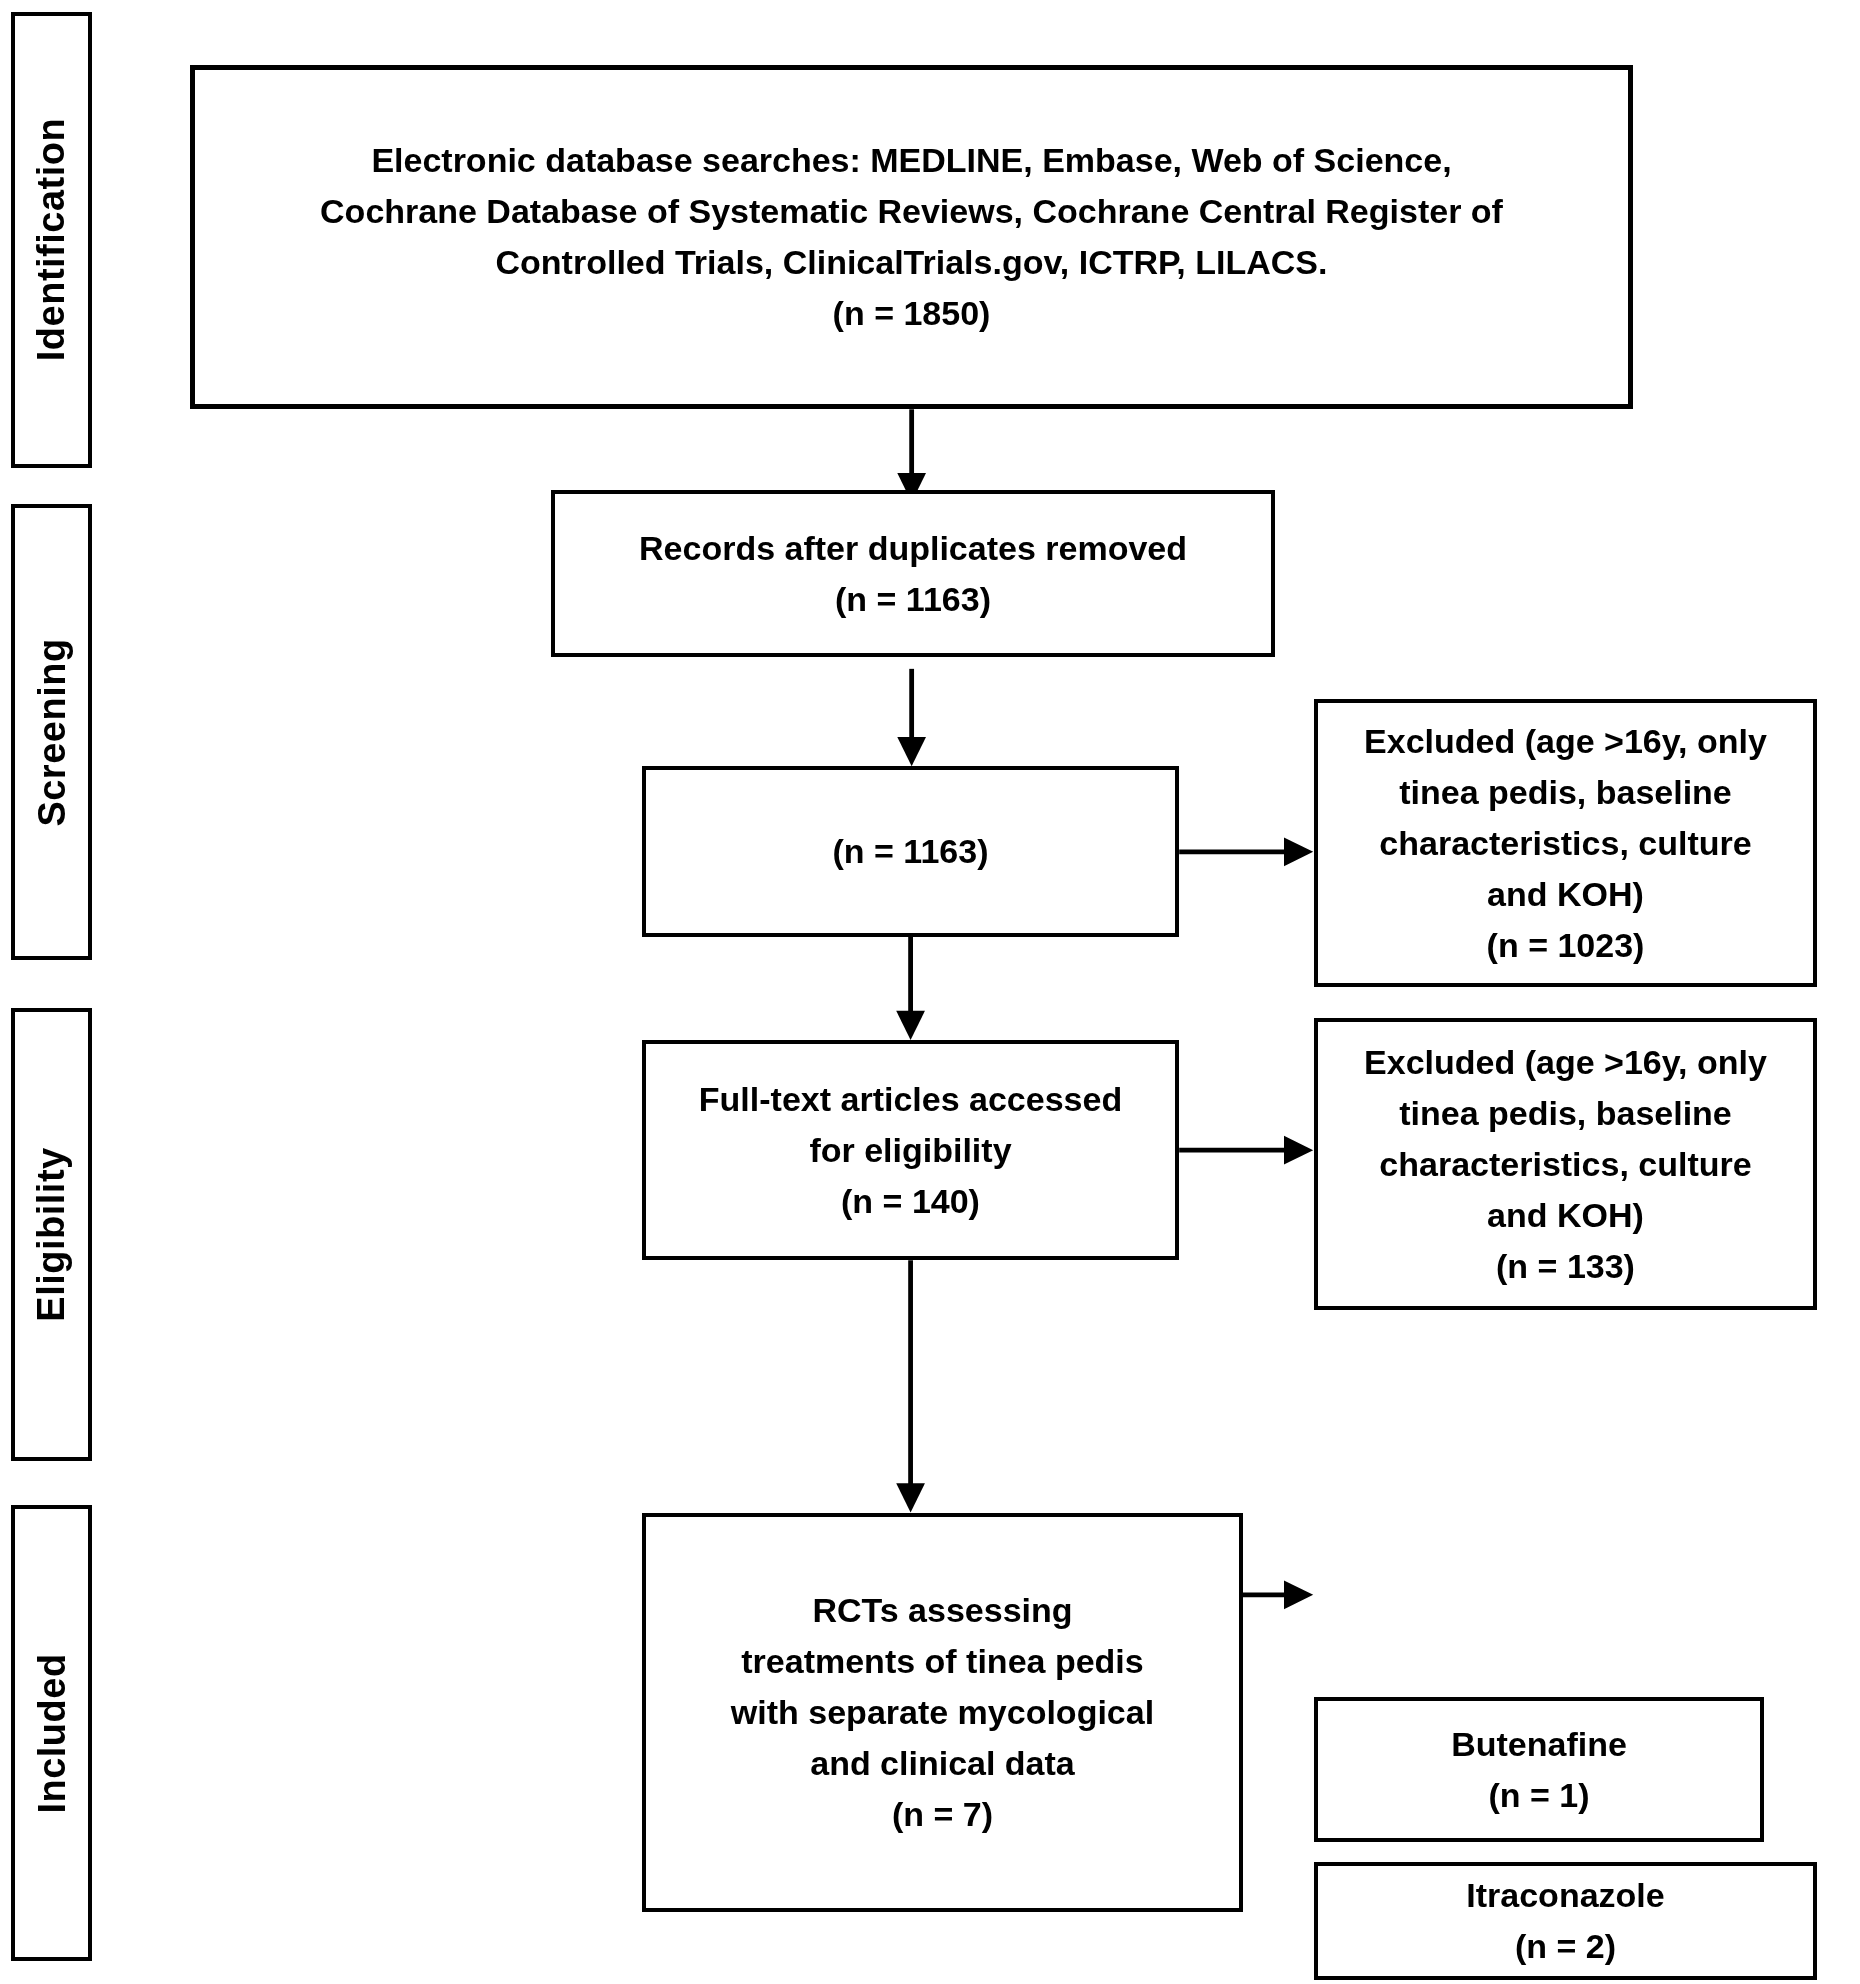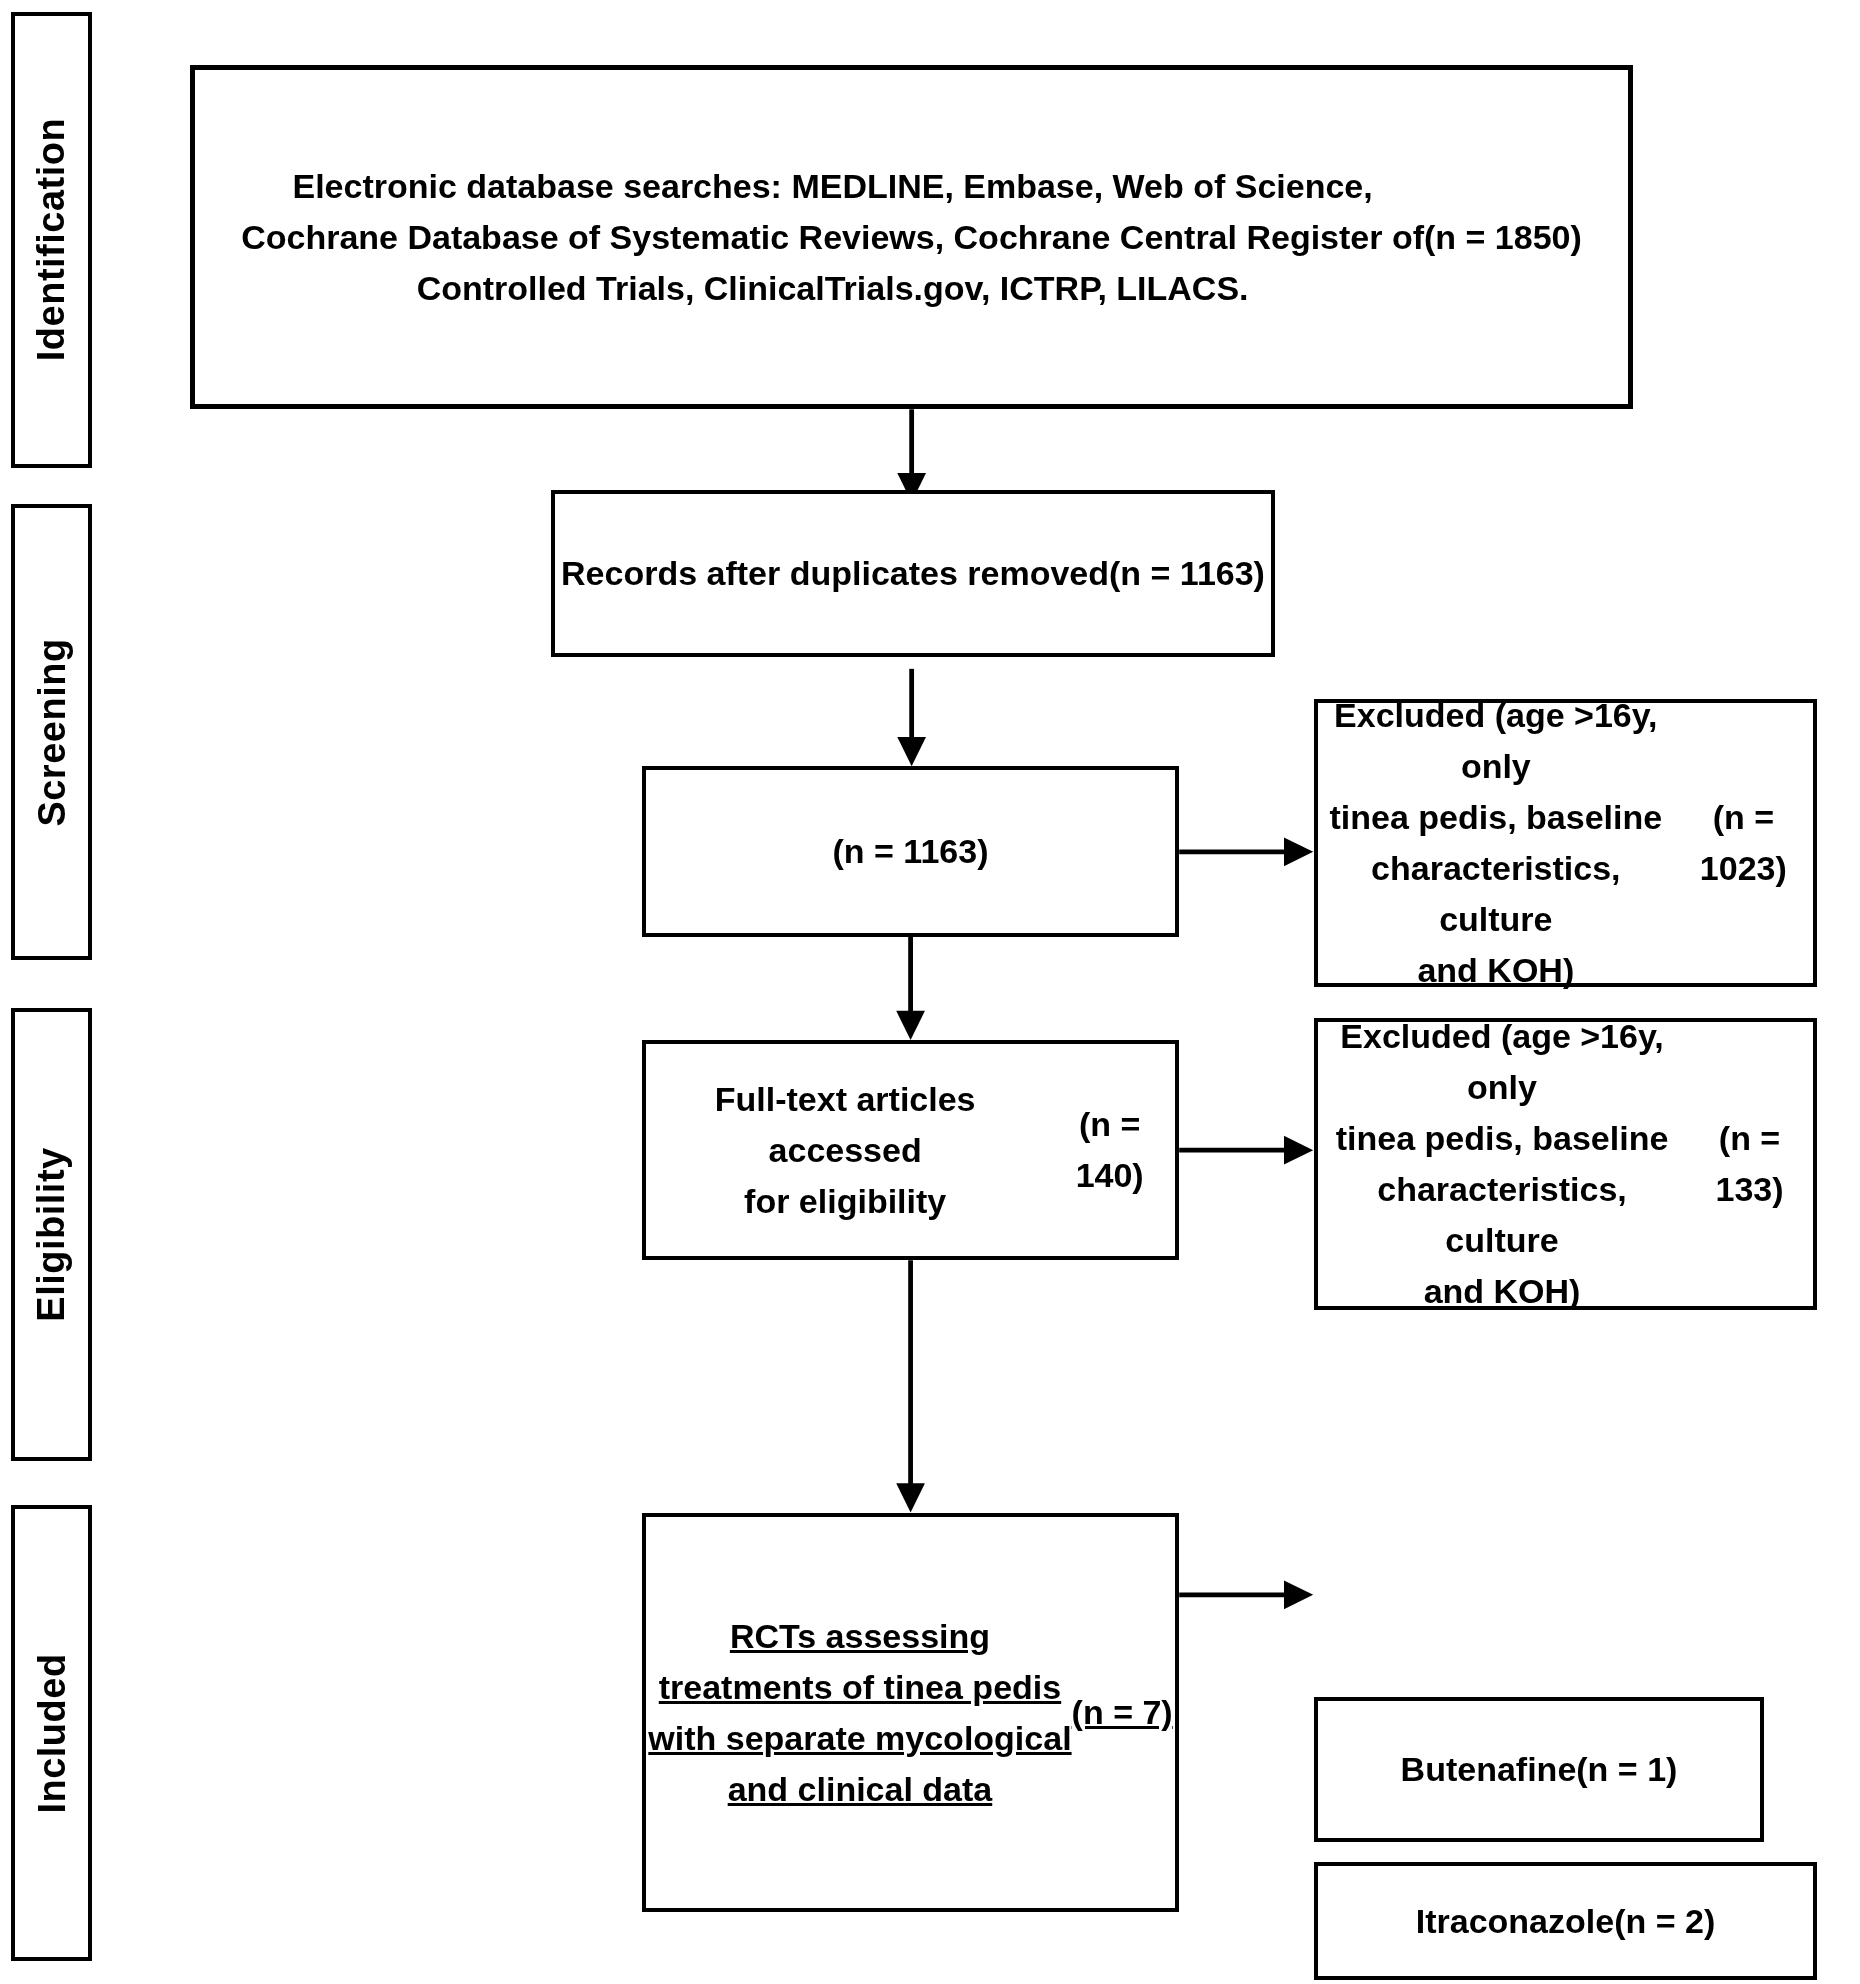--- a/index.html
+++ b/index.html
@@ -20,21 +20,21 @@
     left: 0; top: 0;
     width: 1860px;
     height: 1985px;
   }
   .node {
     position: absolute;
     box-sizing: border-box;
     border: 4.8px solid #000000;
     background: #ffffff;
     display: flex;
-    flex-direction: row;
+    flex-direction: column;
     align-items: center;
     justify-content: center;
     text-align: center;
     font-weight: bold;
     font-size: 34px;
     line-height: 1.5;
   }
   .node .txt, .node .n {
     display: block;
     white-space: pre-line;
@@ -64,21 +64,21 @@
   .stage-eligibility    { left: 11.2px;  top: 1008px; width: 81px; height: 453px; }
   .stage-included       { left: 11.2px;  top: 1505px; width: 81px; height: 456px; }
 
   
   .node-search     { left: 190px;  top: 65px;  width: 1443px; height: 344px; }
   .node-records    { left: 551px; top: 490px;  width: 724px; height: 167px; }
   .node-titles     { left: 642px; top: 766px; width: 537px; height: 171px; }
   .node-excluded1  { left: 1314px; top: 699px; width: 503px;  height: 288px; }
   .node-fulltext   { left: 642px; top: 1040px; width: 537px; height: 220px; }
   .node-excluded2  { left: 1314px; top: 1018px; width: 503px;  height: 292px; }
-  .node-rcts       { left: 642px; top: 1513px; width: 537px; height: 399px; text-decoration: underline; }
+  .node-rcts       { left: 642px; top: 1513px; width: 601px; height: 399px; }
   .node-terbinafine  { left: 1314px; top: 1523px; width: 503px; height: 145px; }
   .node-butenafine   { left: 1314px; top: 1697px; width: 450px; height: 145px; }
   .node-itraconazole { left: 1314px; top: 1862px; width: 503px; height: 118px; }
 </style>
 </head>
 <body>
 
 <div class="canvas">
 
   <svg class="arrows" viewBox="0 0 3497 3731" xmlns="http://www.w3.org/2000/svg">

